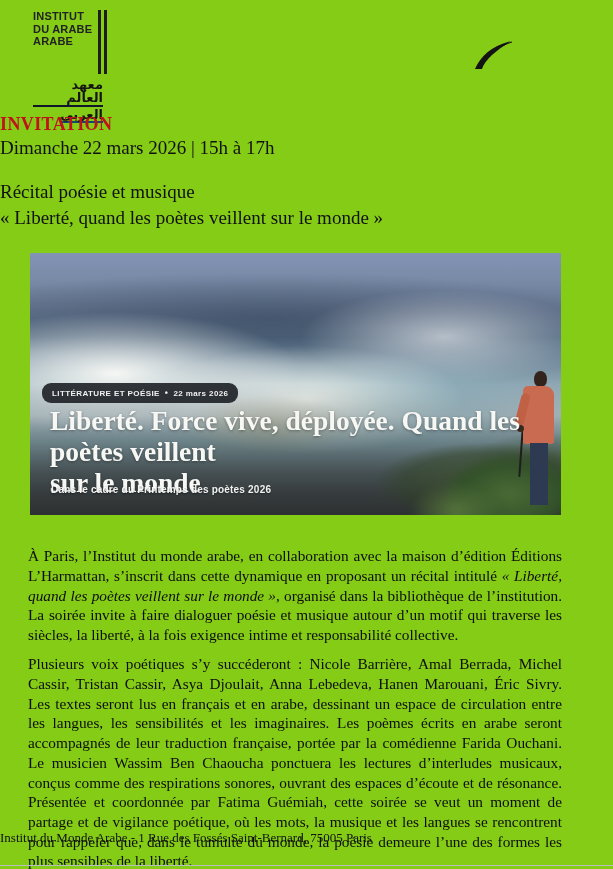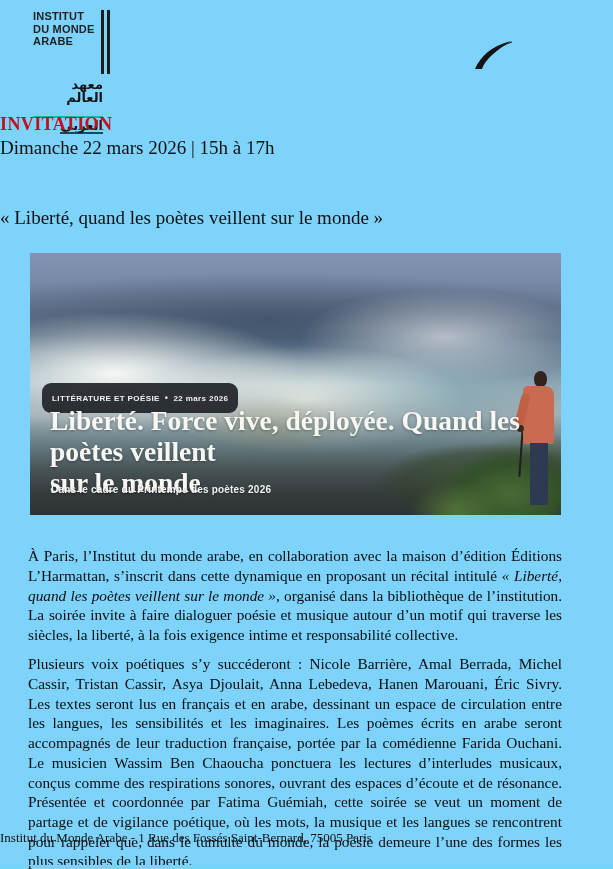--- a/index.html
+++ b/index.html
@@ -1,33 +1,33 @@
 <!DOCTYPE html>
 <html><head>
 <meta charset="utf-8">
 <style>
   html,body{margin:0;padding:0;background:#ffffff;}
   .page{
-    position:relative;width:613px;height:869px;background:#7dd3fc;
+    position:relative;width:613px;height:869px;background:#84cc16;
     font-family:"Liberation Serif",serif;color:#111;overflow:hidden;
   }
   
   .ima-logo{position:absolute;left:33px;top:10px;width:92px;}
   .ima-top{display:flex;align-items:stretch;}
   .ima-text{
     font-family:"Liberation Sans",sans-serif;font-weight:700;font-size:11px;
     line-height:12.5px;letter-spacing:.2px;color:#222;white-space:nowrap;
   }
   .ima-bars{width:9px;margin-left:6px;height:64px;
     background:linear-gradient(90deg,#1d1d1d 0 3px,transparent 3px 6px,#1d1d1d 6px 9px);}
   .ima-arabic{
     direction:rtl;font-family:"DejaVu Sans",sans-serif;font-weight:700;
     font-size:13px;line-height:13px;color:#151515;margin-top:4px;width:70px;
   }
-  .ima-arabic .ar-line{border-bottom:2px solid #14b8a6;display:inline-block;padding-bottom:12px;}
+  .ima-arabic .ar-line{border-bottom:2px solid #0f172a;display:inline-block;padding-bottom:1px;}
   .ima-arabic .ar-line2{margin-top:1px;border-bottom:2px solid #0c4a6e;display:inline-block;}
   .harmattan-logo{position:absolute;left:441px;top:46px;width:120px;height:44px;}
   .harmattan-text{
     position:absolute;left:0;top:16px;font-family:"Liberation Serif",serif;
     font-size:19px;letter-spacing:.5px;color:#1a1a1a;white-space:nowrap;
   }
   .feather-icon{position:absolute;left:30px;top:-6px;width:42px;height:30px;}
   
   .center-line{position:absolute;left:0;width:560px;text-align:left;}
   .t-invitation{top:114px;font-size:18px;font-weight:700;letter-spacing:.4px;}
@@ -56,21 +56,21 @@
   .veg2{right:60px;bottom:-24px;width:90px;height:56px;
     background:radial-gradient(ellipse at center,#55743b 0%,transparent 72%);}
   .person{position:absolute;left:486px;top:118px;width:50px;height:140px;}
   .person-head{position:absolute;left:18px;top:0;width:13px;height:16px;border-radius:50% 50% 45% 45%;background:#32241c;}
   .person-shirt{position:absolute;left:7px;top:15px;width:31px;height:58px;background:#c96b50;border-radius:5px 9px 3px 3px;}
   .person-arm{position:absolute;left:2px;top:22px;width:9px;height:34px;background:#c06145;border-radius:5px;transform:rotate(14deg);}
   .person-hand{position:absolute;left:1px;top:54px;width:7px;height:7px;border-radius:50%;background:#3a2a20;}
   .person-jeans{position:absolute;left:14px;top:72px;width:18px;height:62px;background:#2e3a52;}
   .person-stick{position:absolute;left:4px;top:58px;width:2px;height:48px;background:#1e1e1e;transform:rotate(4deg);}
   .banner-badge{
-    position:absolute;left:12px;top:130px;height:30px;border-radius:9px;
+    position:absolute;left:12px;top:130px;height:20px;border-radius:9px;
     background:rgba(24,27,33,.88);color:#f0f0f0;display:flex;align-items:center;
     padding:0 10px;font-family:"Liberation Sans",sans-serif;font-size:8px;
     letter-spacing:.4px;font-weight:700;white-space:nowrap;
   }
   .banner-badge .dot{margin:0 5px;font-size:9px;}
   .banner-headline{
     position:absolute;left:20px;top:152px;width:508px;color:#f7f7f4;
     font-size:27.5px;line-height:31px;text-shadow:0 1px 3px rgba(0,0,0,.35);font-weight:bold;
   }
   .banner-subnote{
@@ -95,21 +95,21 @@
 </style>
 </head>
 <body>
 
 <div class="page">
 
   <div class="ima-logo">
     <div class="ima-top">
       <div class="ima-text">
         <div>INSTITUT</div>
-        <div>DU MONDE</div>
+        <div>DU ARABE</div>
         <div>ARABE</div>
       </div>
       <div class="ima-bars"></div>
     </div>
     <div class="ima-arabic">
       <span class="ar-line">معهد العالم</span><br>
       <span class="ar-line2">العربي</span>
     </div>
   </div>
 
@@ -117,20 +117,21 @@
     <span class="feather-icon">
       <svg viewBox="0 0 42 30" width="42" height="30">
         <path d="M4 29 C10 16 20 6 40 1 C26 10 14 19 11 29 Z" fill="#141414"></path>
         <path d="M10 27 C18 14 28 6 41 2" stroke="#141414" stroke-width="1" fill="none"></path>
       </svg>
     </span>
   </div>
 
   <div class="center-line t-invitation" style="color:#C1111B;">INVITATION</div>
   <div class="center-line t-date">Dimanche 22 mars 2026 | 15h à 17h</div>
+  <div class="center-line t-event1">Récital poésie et musique</div>
   <div class="center-line t-event2">« Liberté, quand les poètes veillent sur le monde »</div>
 
   <div class="banner">
     <div class="banner-shade"></div>
     <div class="veg veg1"></div>
     <div class="veg veg2"></div>
     <div class="person">
       <div class="person-stick"></div>
       <div class="person-head"></div>
       <div class="person-shirt"></div>

